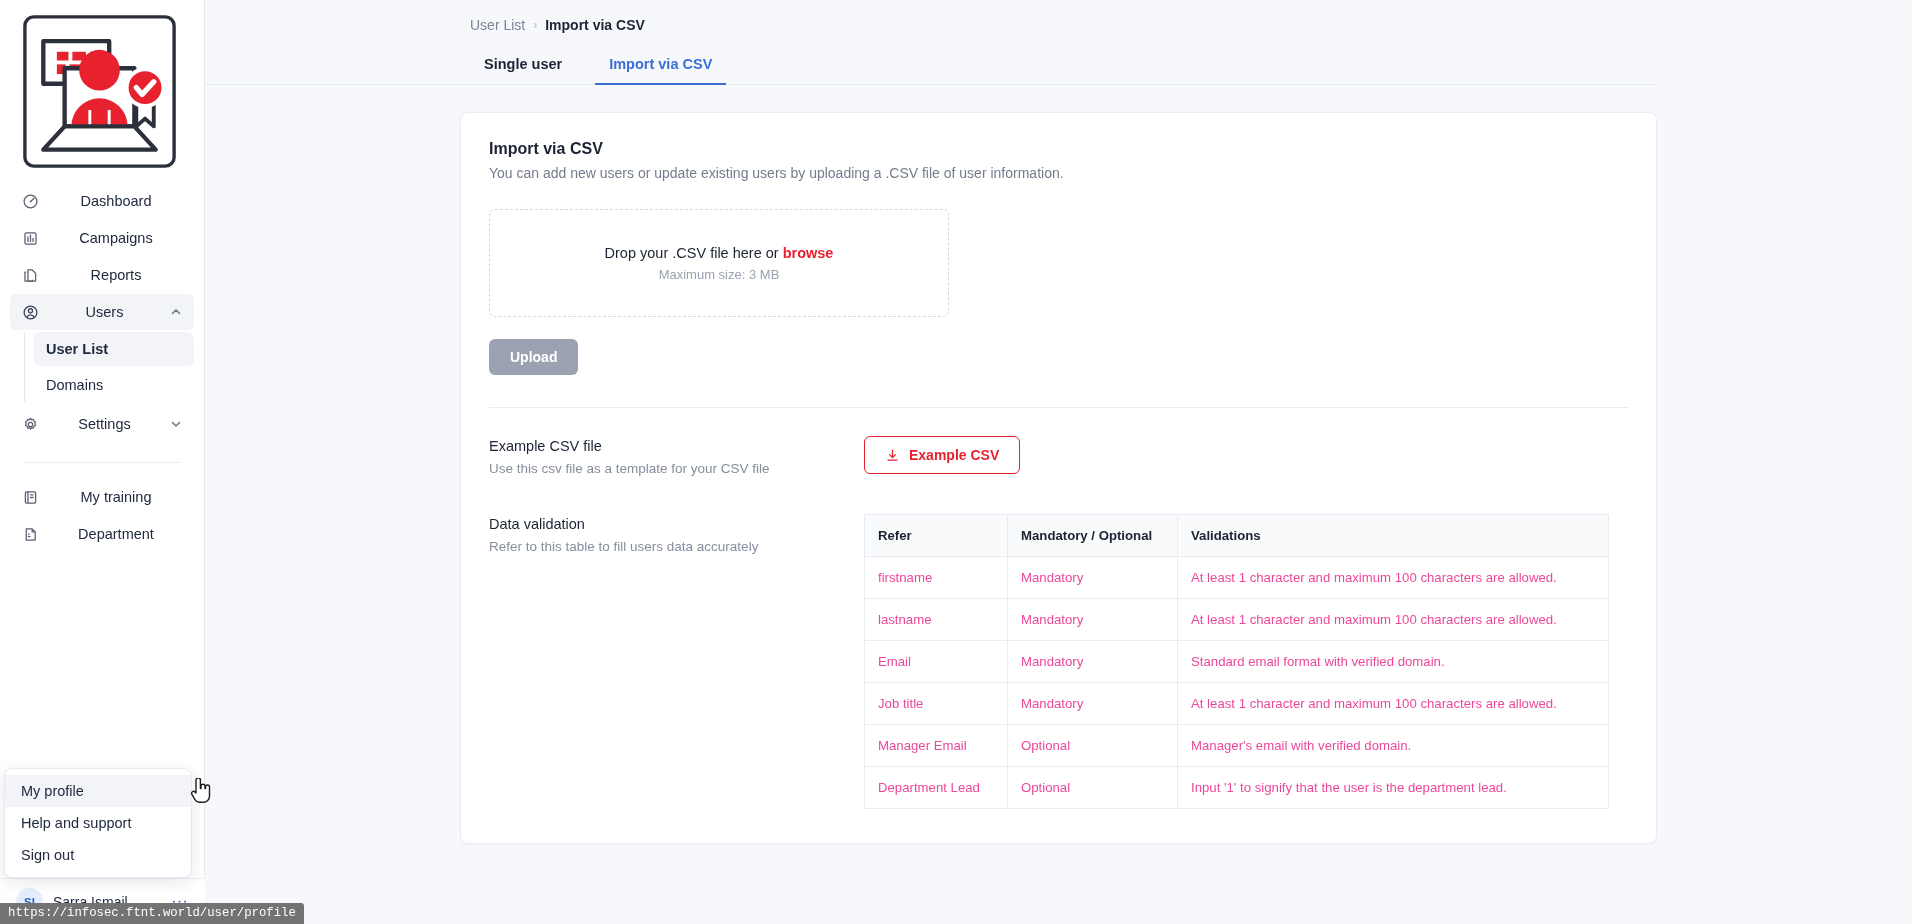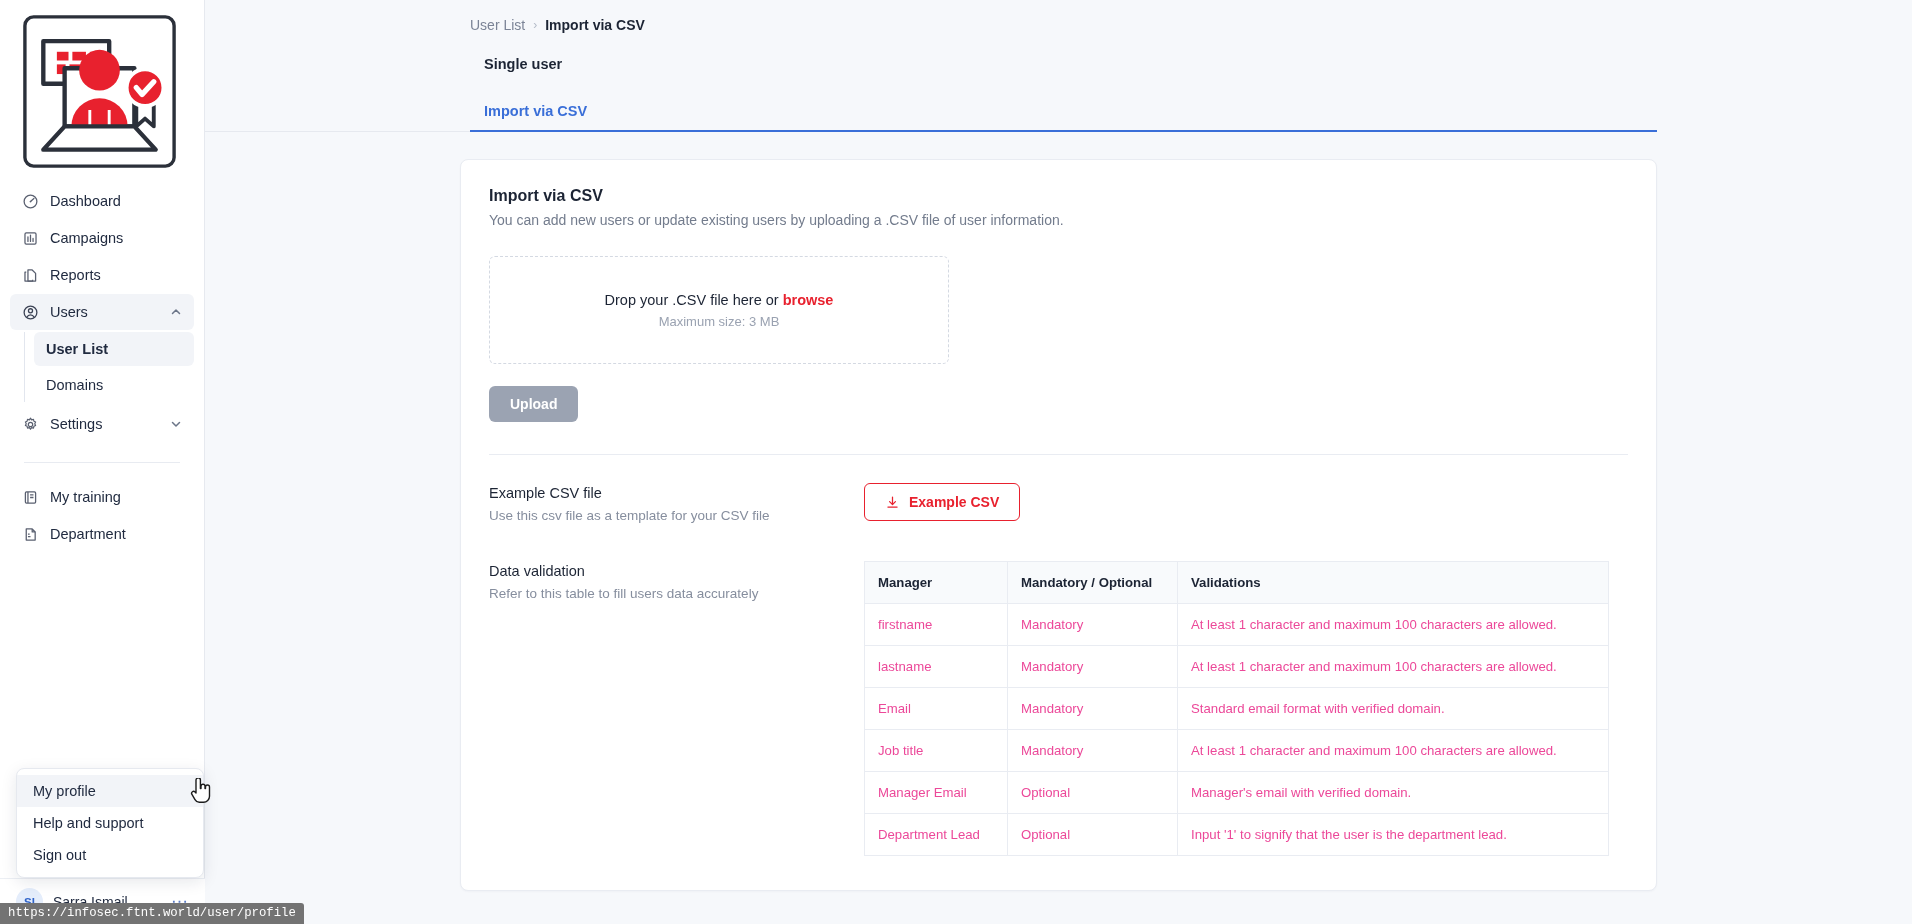--- a/index.html
+++ b/index.html
@@ -21,39 +21,40 @@
   }
   .logo-wrap { padding: 14px 20px 8px 22px; }
   .logo-box { width: 155px; height: 155px; }
 
   .nav { padding: 0 10px; margin-top: 2px; }
   .nav-item {
     display: flex; align-items: center; gap: 11px;
     height: 36px; padding: 0 12px; border-radius: 6px;
     color: #212b40; font-size: 14.5px; cursor: pointer;
     margin-bottom: 1px;
+    text-align: center;
   }
   .nav-item .ico { width: 17px; height: 17px; display:flex; align-items:center; justify-content:center; flex-shrink:0; }
   .nav-item .label { flex: 1; }
   .nav-item.active-parent { background: #f2f4f8; }
   .chev { width: 12px; height: 12px; flex-shrink: 0; color:#6b7588; }
 
   .subnav { margin-left: 14px; border-left: 1px solid #e2e6ee; padding-left: 9px; margin-top: 2px; }
   .subitem {
     height: 34px; display: flex; align-items: center;
     padding: 0 12px; border-radius: 6px;
     font-size: 14.5px; color: #212b40; cursor: pointer; margin-bottom: 2px;
   }
   .subitem.selected { background: #f2f4f8; font-weight: 600; }
 
   .nav-divider { height: 1px; background: #e8ebf1; margin: 20px 14px 16px 14px; }
 
   
   .profile-menu {
-    position: absolute; left: 16px; bottom: 46px;
+    position: absolute; left: 4px; bottom: 46px;
     width: 188px; background: #fff;
     border: 1px solid #e6e9ef; border-radius: 8px;
     box-shadow: 0 4px 16px rgba(20,30,60,.10);
     padding: 6px 0; z-index: 40;
   }
   .menu-item {
     height: 32px; display: flex; align-items: center;
     padding: 0 16px; font-size: 14.5px; color: #212b40; cursor: pointer;
   }
   .menu-item.hover { background: #f2f4f8; }
@@ -86,24 +87,23 @@
   .main { flex: 1; height: 924px; overflow: hidden; position: relative; }
   .crumbs {
     display: flex; align-items: center; gap: 8px;
     font-size: 14px; padding: 17px 0 0 265px;
   }
   .crumb-link { color: #7b8496; cursor: pointer; }
   .crumb-sep { color: #b4bbc8; font-size: 12px; }
   .crumb-cur { color: #1c2434; font-weight: 700; }
 
   .tabs {
-    display: flex; gap: 10px; padding-left: 265px;
+    display: flex; gap: 19px; padding-left: 265px;
     margin-top: 14px; border-bottom: 1px solid #e6e9ef;
     margin-right: 255px;
-    flex-direction: column;
   }
   .tab {
     padding: 9px 14px 11px 14px; font-size: 14.5px;
     color: #1c2434; font-weight: 600; cursor: pointer;
     border-bottom: 2.5px solid transparent; margin-bottom: -1px;
   }
   .tab.active { color: #3a6fd8; border-bottom-color: #3a6fd8; }
 
   .card {
     margin: 27px 255px 0 255px;
@@ -367,21 +367,21 @@
 
       <div class="row" style="margin-top:38px">
         <div class="row-left">
           <div class="row-label">Data validation</div>
           <div class="row-desc">Refer to this table to fill users data accurately</div>
         </div>
         <div class="row-right">
           <table class="dv">
             <thead>
               <tr>
-                <th>Manager</th>
+                <th>Refer</th>
                 <th>Mandatory / Optional</th>
                 <th>Validations</th>
               </tr>
             </thead>
             <tbody id="dv-body">
                 <tr>
                   <td>firstname</td>
                   <td>Mandatory</td>
                   <td>At least 1 character and maximum 100 characters are allowed.</td>
                 </tr>

